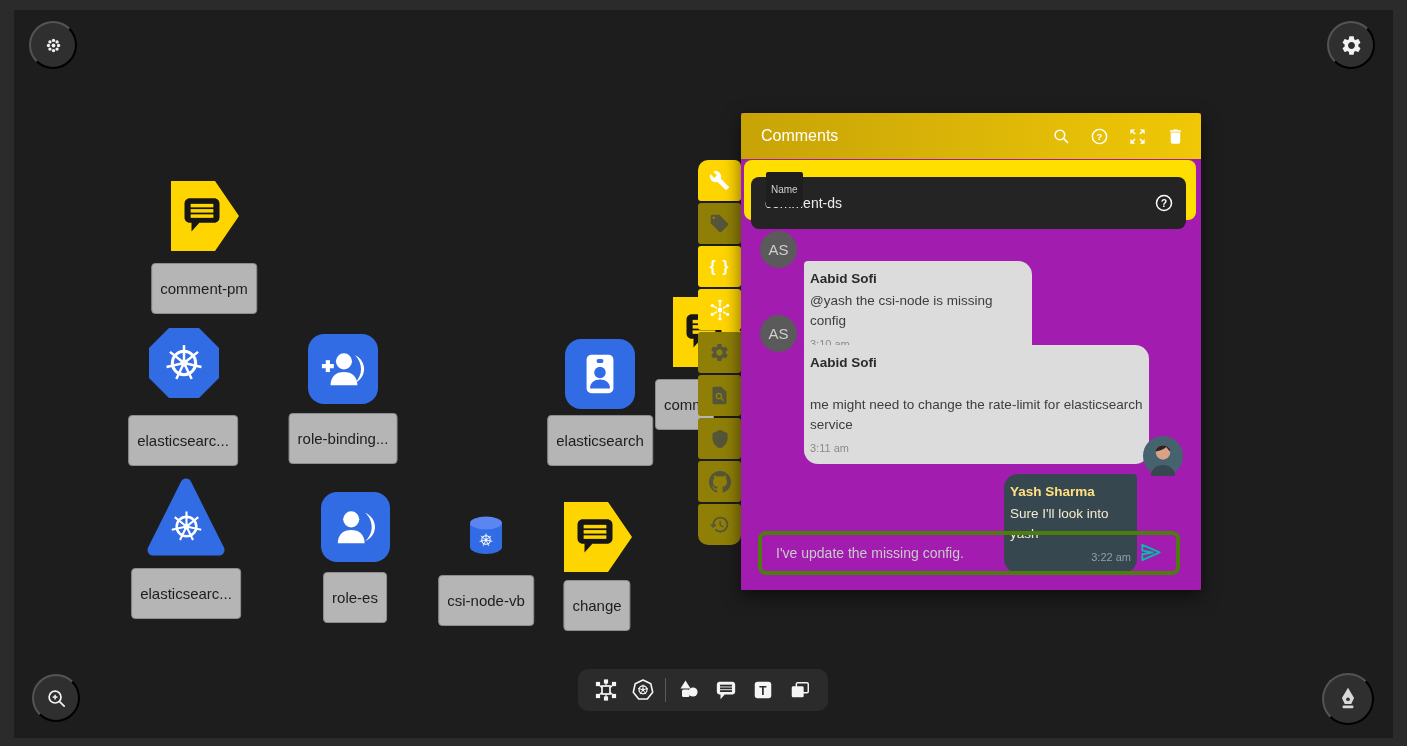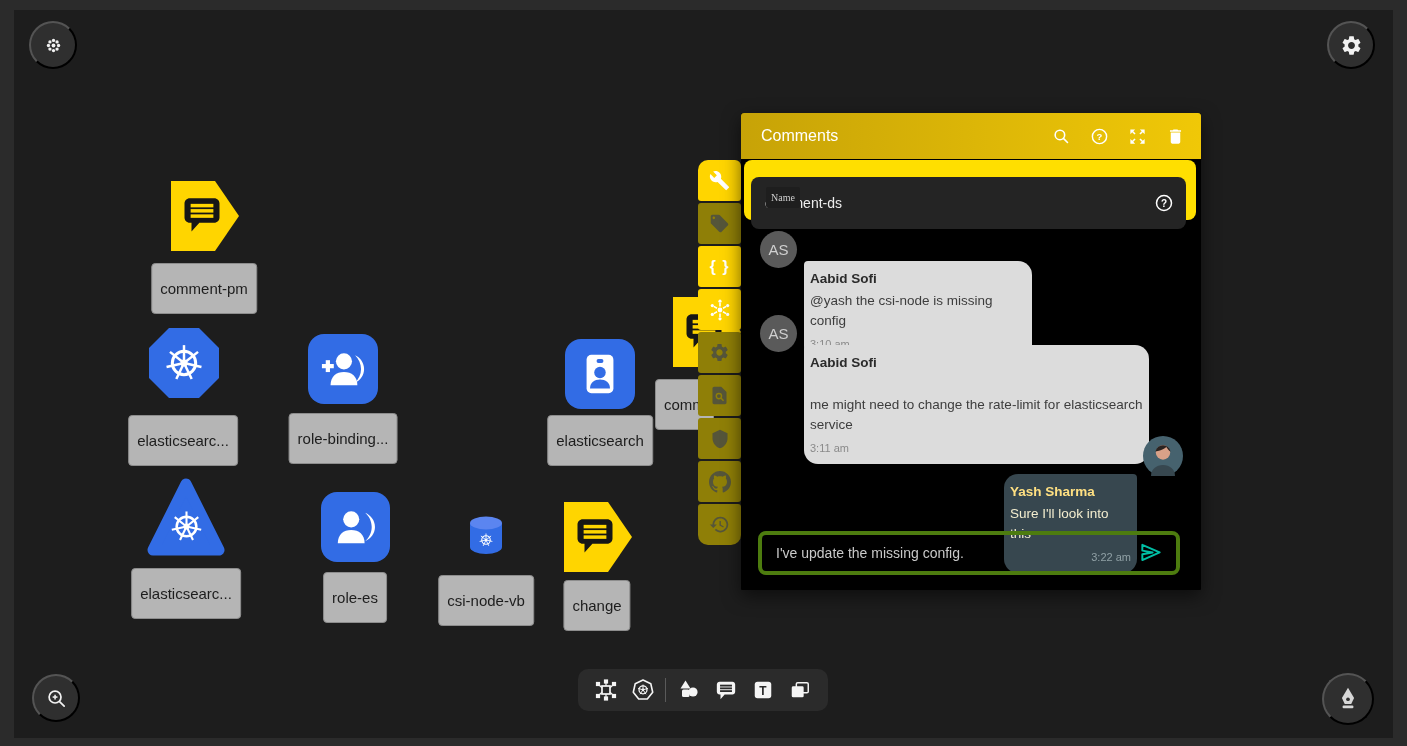--- a/index.html
+++ b/index.html
@@ -32,38 +32,38 @@
   .side-btn { width:43px; height:41px; background:#FFD500; color:#fff;
               display:flex; align-items:center; justify-content:center;
               border:none; border-radius:3px; font-family:inherit; }
   .side-btn.disabled { background:#8F7F07; color:#55553a; }
   .side-btn:first-child { border-radius:10px 6px 3px 3px; }
   .side-btn:last-child { border-radius:3px 3px 10px 10px; }
   .braces-glyph { font-size:16px; font-weight:bold; letter-spacing:1px; }
 
   
   .panel { position:absolute; left:741px; top:113px; width:460px; height:477px;
-           background:#000000; z-index:10; border-radius:1px;
+           background:#a21caf; z-index:10; border-radius:1px;
            box-shadow:0 6px 18px rgba(0,0,0,.55); }
   .panel-header { position:absolute; left:0; top:0; right:0; height:46px;
                   background:linear-gradient(90deg,#C7A307,#F0C807);
                   border-radius:3px 3px 0 0; display:flex; align-items:center;
                   padding:0 14px 0 20px; }
   .panel-title { color:#fff; font-size:16px; flex:1; }
   .hdr-icons { display:flex; gap:14px; color:#fff; }
   .hdr-icon-btn { width:24px; height:24px; display:flex; align-items:center;
                   justify-content:center; color:#fff; background:none; border:none; }
 
   .name-wrap { position:absolute; left:3px; top:47px; width:452px; height:60px;
                background:#FFDF00; border-radius:8px; }
   .name-input { position:absolute; left:7px; right:10px; top:17px; height:52px;
                 background:#242424; border-radius:8px; display:flex;
                 align-items:center; padding:0 12px 0 14px; }
-  .name-label { position:absolute; left:22px; top:27px; background:#1e1e1e;
-                color:#cfcfcf; font-size:10px; padding:5px 5px; border-radius:2px;font-family:Liberation Serif, serif; }
+  .name-label { position:absolute; left:22px; top:12px; background:#1e1e1e;
+                color:#cfcfcf; font-size:10px; padding:12px 5px; border-radius:2px; }
   .name-value { color:#ececec; font-size:14px; flex:1; }
   .name-help { color:#fff; width:20px; height:20px; }
 
   .msg-avatar { position:absolute; width:37px; height:37px; border-radius:50%;
                 background:#5a5a5a; color:#cfcfcf; font-size:15px;
                 display:flex; align-items:center; justify-content:center; }
   .bubble { position:absolute; background:#dcdcdc; border-radius:14px;
             border-top-left-radius:4px; padding:10px 6px;margin-top:34px; }
   .bubble .author { font-size:13.5px; font-weight:bold; color:#2b2b2b; }
   .bubble .text { font-size:13.5px; color:#3d3d3d; margin-top:5px; line-height:1.45; }
@@ -517,21 +517,21 @@
   <div class="msg-avatar" style="left:19px; top:202px;">AS</div>
   <div class="bubble" style="left:63px; top:198px; width:345px;">
     <div class="author">Aabid Sofi</div>
     <div class="msg2-gap"></div>
     <div class="text">me might need to change the rate-limit for elasticsearch service</div>
     <div class="time">3:11 am</div>
   </div>
 
   <div class="bubble own" style="right:64px; top:327px; width:133px;">
     <div class="author">Yash Sharma</div>
-    <div class="text">Sure I'll look into this</div>
+    <div class="text">Sure I'll look into yash</div>
     <div class="time">3:22 am</div>
   </div>
   <div style="position:absolute; right:18px; top:323px;">
     <svg width="40" height="40">
         <use href="#sym-avatar-photo"></use>
       </svg>
   </div>
 
   <div class="composer">
     <span class="composer-text">I've update the missing config.</span>

